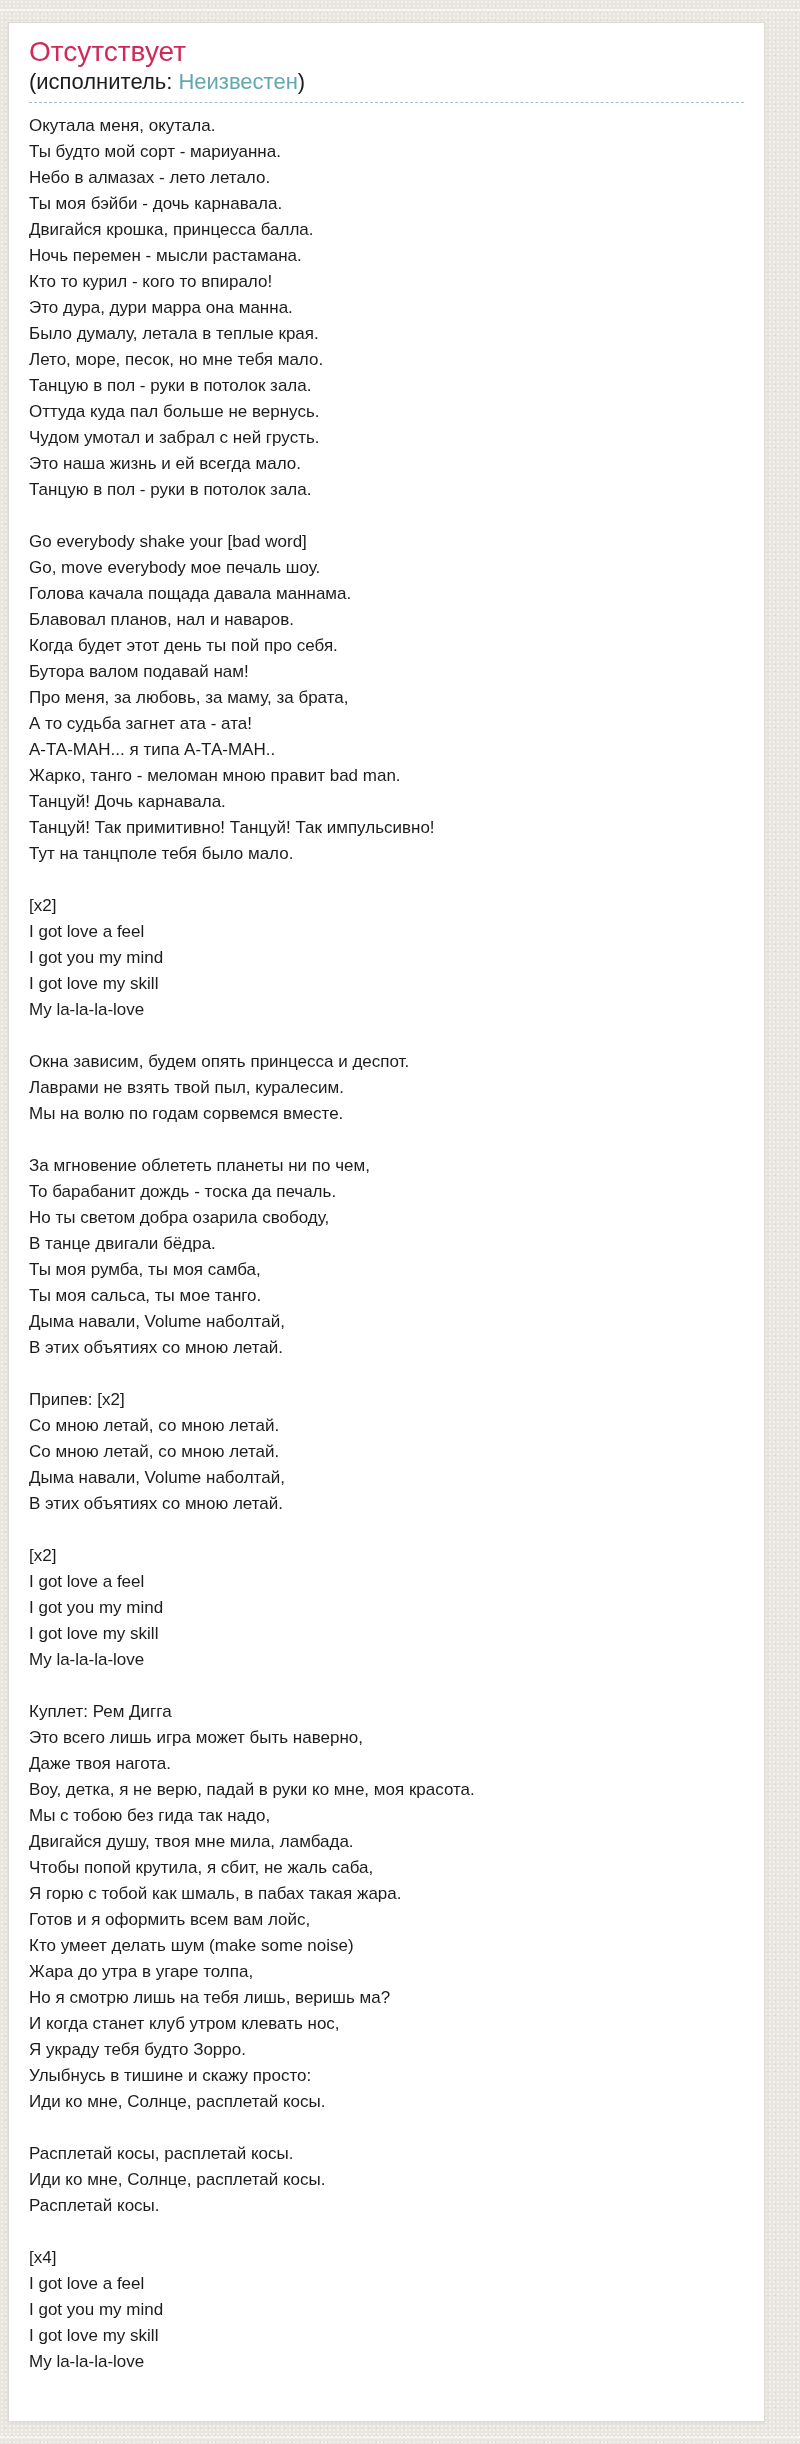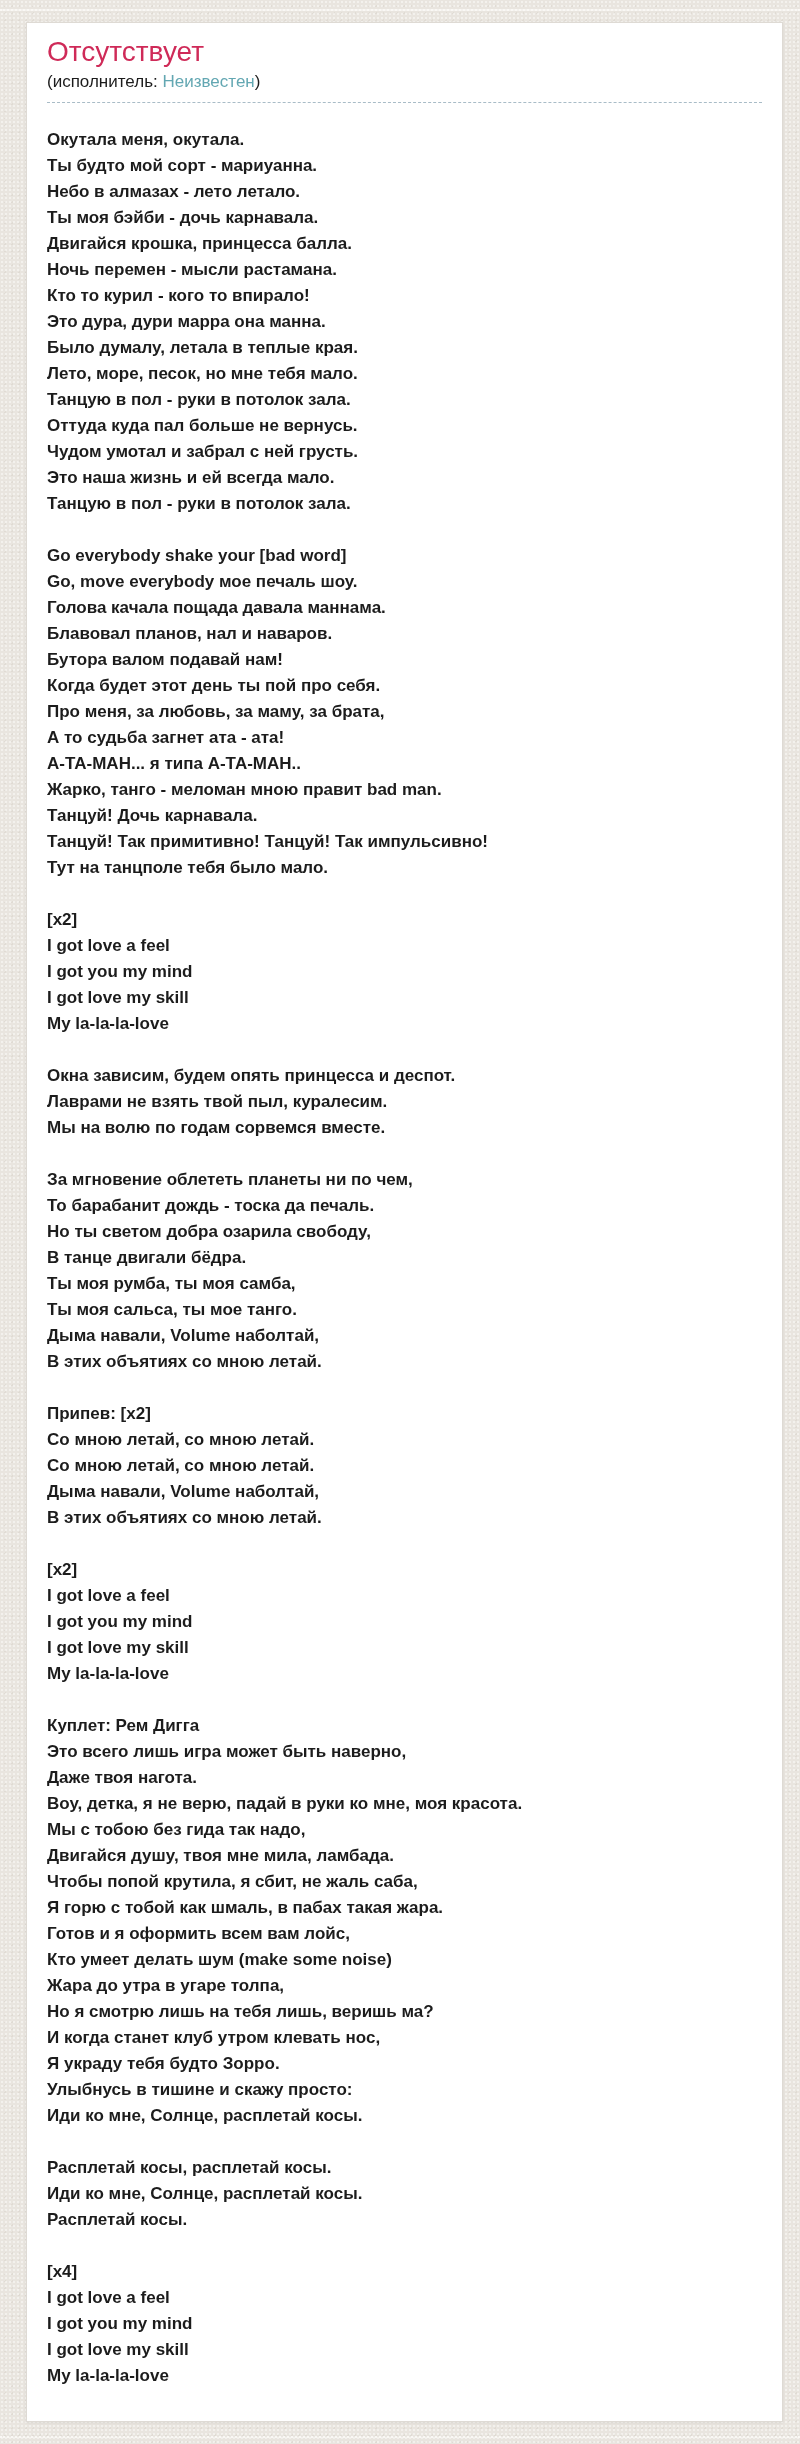--- a/index.html
+++ b/index.html
@@ -31,21 +31,21 @@
     left: 0;
     width: 100%;
     height: 0;
     border-top: 2px dotted #fbfaf7;
     opacity: 0.95;
   }
   .bg-rule.top { top: 9px; }
   .bg-rule.bottom { top: 2436px; }
   .card {
     position: absolute;
-    left: 26px;
+    left: 8px;
     top: 22px;
     width: 757px;
     height: 2400px;
     background: var(--card);
     border: 1px solid var(--card-border);
     box-shadow: 0 1px 3px rgba(0,0,0,0.07);
     overflow: hidden;
   }
   .card-inner {
     padding: 14px 20px 0 20px;
@@ -55,35 +55,34 @@
     border-bottom: 1px dashed var(--divider);
   }
   .song-title {
     margin: 0 0 4px 0;
     font-size: 28px;
     line-height: 30px;
     font-weight: 400;
     color: var(--title-color);
   }
   .song-subtitle {
-    font-size: 17px;
+    font-size: 22px;
     line-height: 21px;
     color: var(--text);
   }
   .artist-link {
     color: var(--artist-link);
     text-decoration: none;
     cursor: pointer;
   }
   .lyrics {
-    margin-top: 24px;
+    margin-top: 10px;
     font-size: 17px;
     line-height: 26px;
     color: var(--text);
-    font-weight: bold;
   }
   .lyric-line { height: 26px; white-space: pre; overflow: visible; }
   .stanza-gap { height: 26px; }
 </style>
 </head>
 <body>
 
 <div class="bg-rule top"></div>
 <div class="bg-rule bottom"></div>
 
@@ -107,22 +106,22 @@
         <div class="lyric-line">Танцую в пол - руки в потолок зала.</div>
         <div class="lyric-line">Оттуда куда пал больше не вернусь.</div>
         <div class="lyric-line">Чудом умотал и забрал с ней грусть.</div>
         <div class="lyric-line">Это наша жизнь и ей всегда мало.</div>
         <div class="lyric-line">Танцую в пол - руки в потолок зала.</div>
         <div class="stanza-gap"></div>
         <div class="lyric-line">Go everybody shake your [bad word]</div>
         <div class="lyric-line">Go, move everybody мое печаль шоу.</div>
         <div class="lyric-line">Голова качала пощада давала маннама.</div>
         <div class="lyric-line">Блавовал планов, нал и наваров.</div>
+        <div class="lyric-line">Когда будет этот день ты пой про себя.</div>
         <div class="lyric-line">Бутора валом подавай нам!</div>
-        <div class="lyric-line">Когда будет этот день ты пой про себя.</div>
         <div class="lyric-line">Про меня, за любовь, за маму, за брата,</div>
         <div class="lyric-line">А то судьба загнет ата - ата!</div>
         <div class="lyric-line">А-ТА-МАН... я типа А-ТА-МАН..</div>
         <div class="lyric-line">Жарко, танго - меломан мною правит bad man.</div>
         <div class="lyric-line">Танцуй! Дочь карнавала.</div>
         <div class="lyric-line">Танцуй! Так примитивно! Танцуй! Так импульсивно!</div>
         <div class="lyric-line">Тут на танцполе тебя было мало.</div>
         <div class="stanza-gap"></div>
         <div class="lyric-line">[x2]</div>
         <div class="lyric-line">I got love a feel</div>

